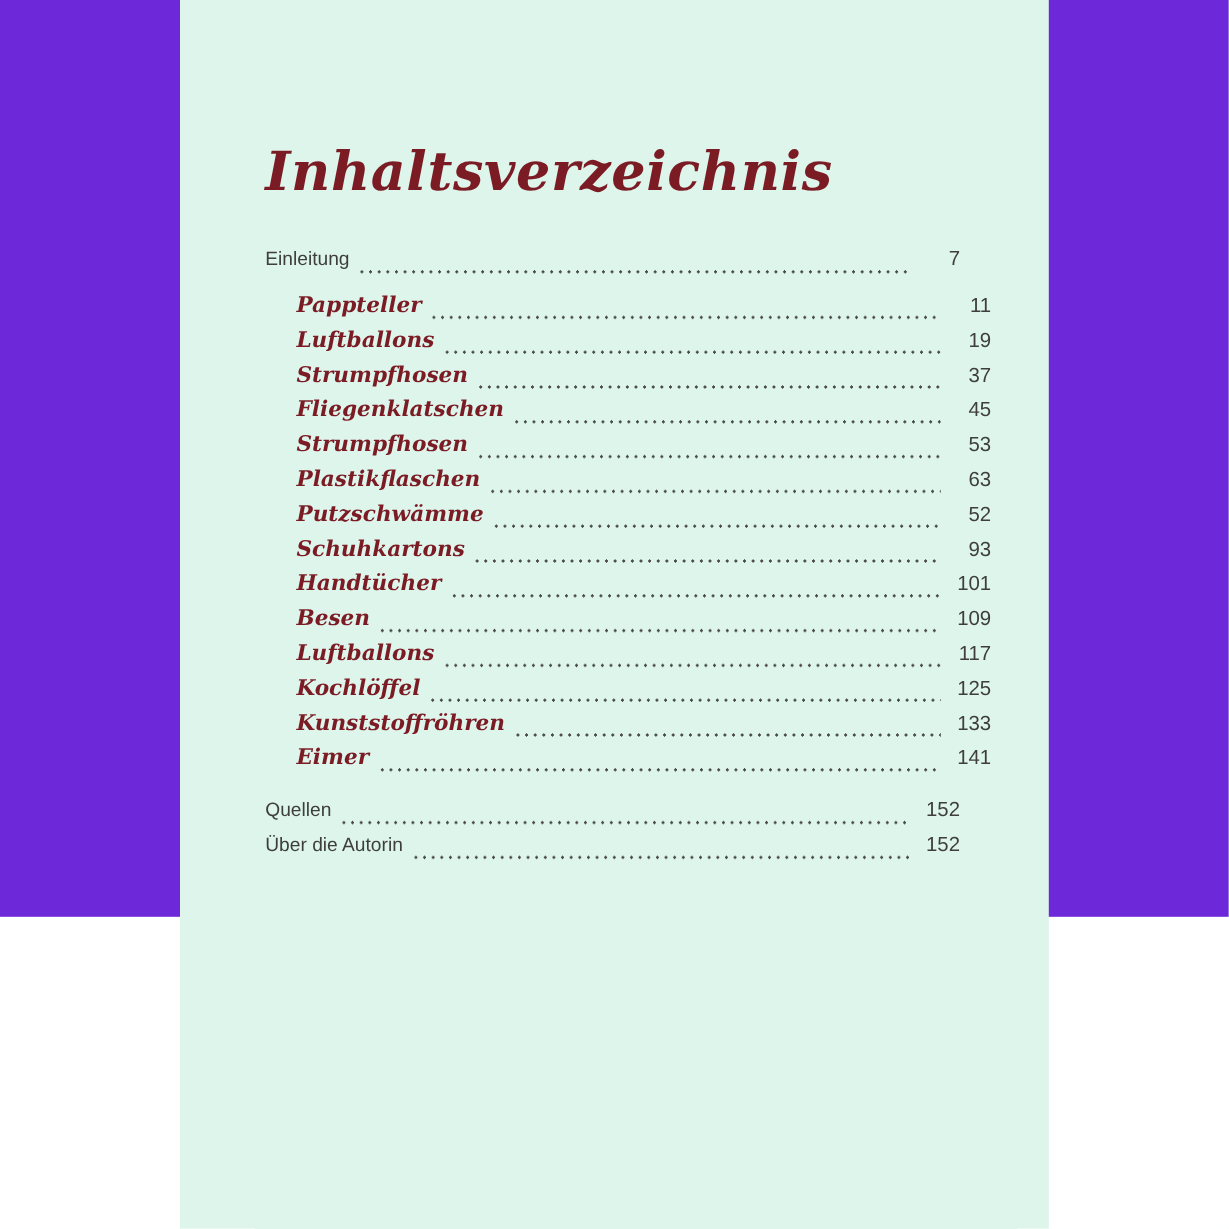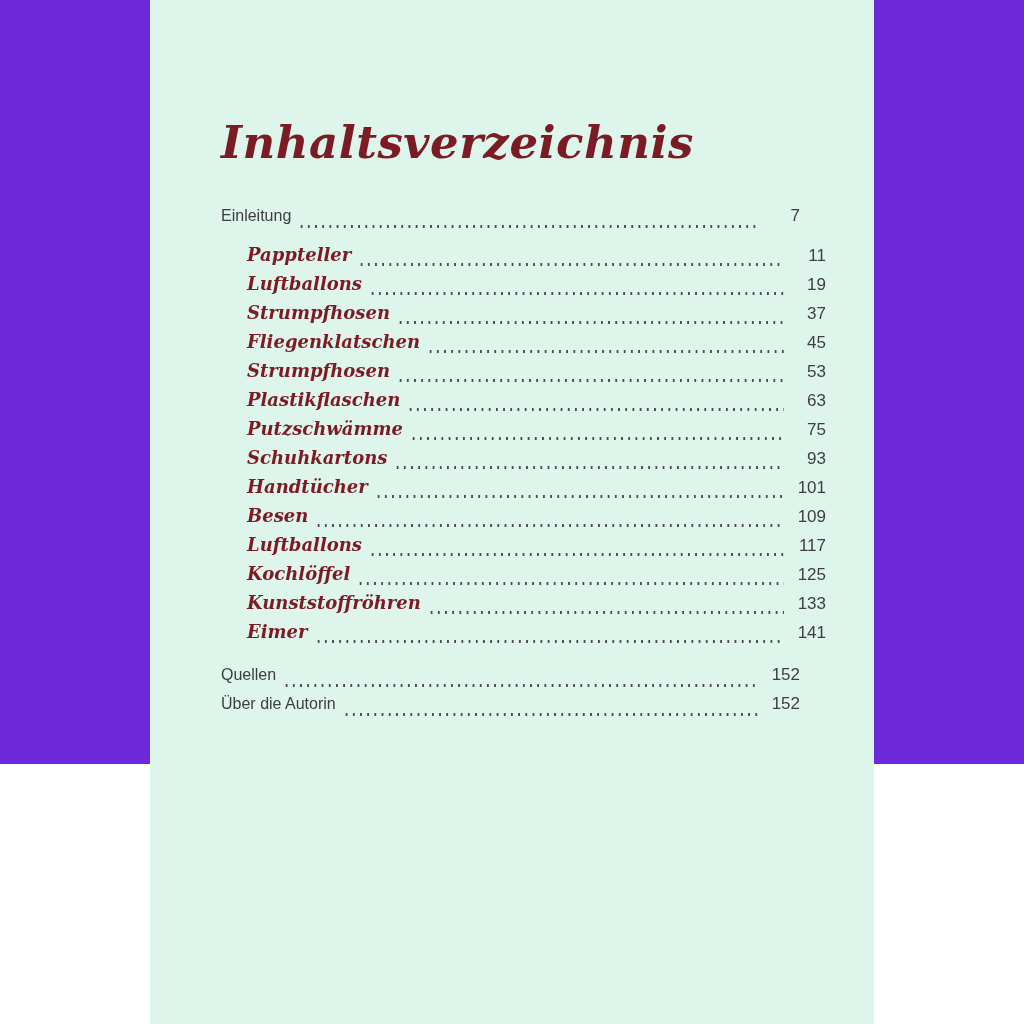--- a/index.html
+++ b/index.html
@@ -144,21 +144,21 @@
 
   <div class="toc-row sub">
     <span class="toc-label">Plastikflaschen</span>
     <span class="toc-leader"></span>
     <span class="toc-page">63</span>
   </div>
 
   <div class="toc-row sub">
     <span class="toc-label">Putzschwämme</span>
     <span class="toc-leader"></span>
-    <span class="toc-page">75</span>
+    <span class="toc-page">52</span>
   </div>
 
 
   <div class="toc-row sub">
     <span class="toc-label">Schuhkartons</span>
     <span class="toc-leader"></span>
     <span class="toc-page">93</span>
   </div>
 
   <div class="toc-row sub">

